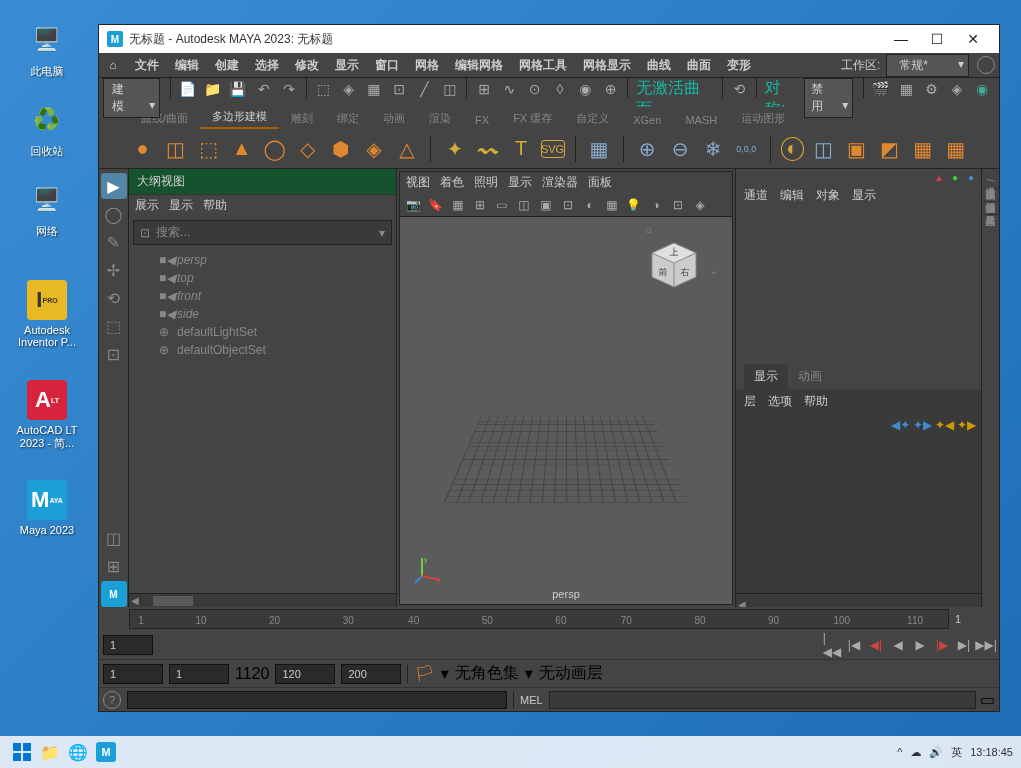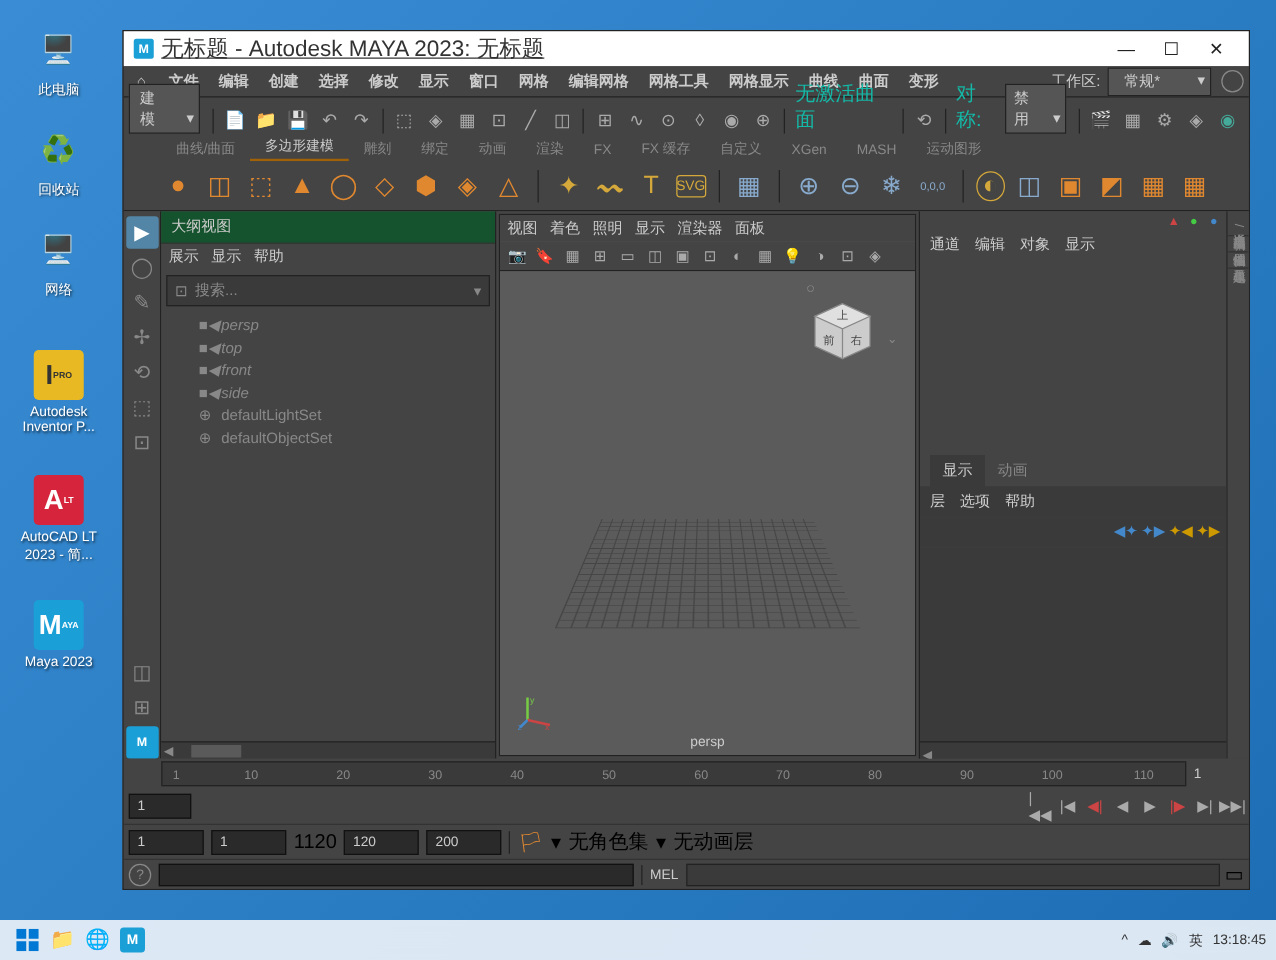--- a/index.html
+++ b/index.html
@@ -7,32 +7,32 @@
 
 
 .desktop-icon { position: absolute; width: 70px; text-align: center; color: white; font-size: 11px; cursor: pointer; }
 .desktop-icon .ico { width: 40px; height: 40px; margin: 0 auto 4px; border-radius: 4px; display: flex; align-items: center; justify-content: center; font-size: 22px; }
 .desktop-icon span { text-shadow: 1px 1px 2px rgba(0,0,0,0.7); display: block; }
 
 
 .window { position: absolute; left: 98px; top: 24px; width: 902px; height: 688px; background: #444444; border: 1px solid #222; display: flex; flex-direction: column; }
 .titlebar { height: 28px; background: #fff; display: flex; align-items: center; padding: 0 8px; }
 .titlebar .logo { width: 16px; height: 16px; background: #1a9fd6; border-radius: 2px; display: flex; align-items: center; justify-content: center; color: white; font-size: 10px; font-weight: bold; margin-right: 6px; }
-.titlebar .title { font-size: 18px; color: #333; flex: 1; text-decoration: underline; }
+.titlebar .title { font-size: 12px; color: #333; flex: 1; }
 .titlebar .ctrl { width: 36px; height: 28px; display: flex; align-items: center; justify-content: center; font-size: 14px; color: #222; cursor: pointer; }
 
 .menubar { height: 24px; background: #444444; display: flex; align-items: center; padding: 0 4px; font-size: 12px; color: #ccc; }
 .menubar .home-icon { width: 20px; display: flex; justify-content: center; margin-right: 4px; }
 .menubar .mi { padding: 0 8px; cursor: pointer; font-weight: bold; }
 .menubar .workspace { margin-left: auto; display: flex; align-items: center; }
 .menubar .ws-sel { background: #555; padding: 2px 40px 2px 12px; margin-left: 6px; border: 1px solid #222; position: relative; }
 .menubar .ws-sel::after { content: "▾"; position: absolute; right: 4px; }
 .menubar .signin { width: 18px; height: 18px; border: 1px solid #888; border-radius: 50%; margin-left: 8px; }
 
-.statusline { height: 30px; background: #444444; display: flex; align-items: flex-end; padding: 0 4px; border-top: 1px solid #222; }
+.statusline { height: 30px; background: #444444; display: flex; align-items: flex-start; padding: 0 4px; border-top: 1px solid #222; }
 .statusline .sel { background: #555; border: 1px solid #222; padding: 2px 24px 2px 8px; color: #ccc; font-size: 12px; position: relative; margin-right: 6px; }
 .statusline .sel::after { content: "▾"; position: absolute; right: 4px; }
 .statusline .sep { width: 1px; height: 20px; background: #222; margin: 0 4px; }
 .statusline .tbtn { width: 22px; height: 22px; margin: 0 2px; display: flex; align-items: center; justify-content: center; color: #aaa; font-size: 14px; cursor: pointer; }
 .statusline .lbl { color: #14b8a6; font-size: 16px; margin: 0 4px; }
 
 .shelf-tabs { height: 22px; background: #444444; display: flex; align-items: flex-end; padding-left: 30px; font-size: 11px; }
 .shelf-tabs .tab { padding: 3px 12px; color: #888; cursor: pointer; }
 .shelf-tabs .tab.active { color: #ccc; border-bottom: 2px solid #a16207; margin-top: 24px; }
 

